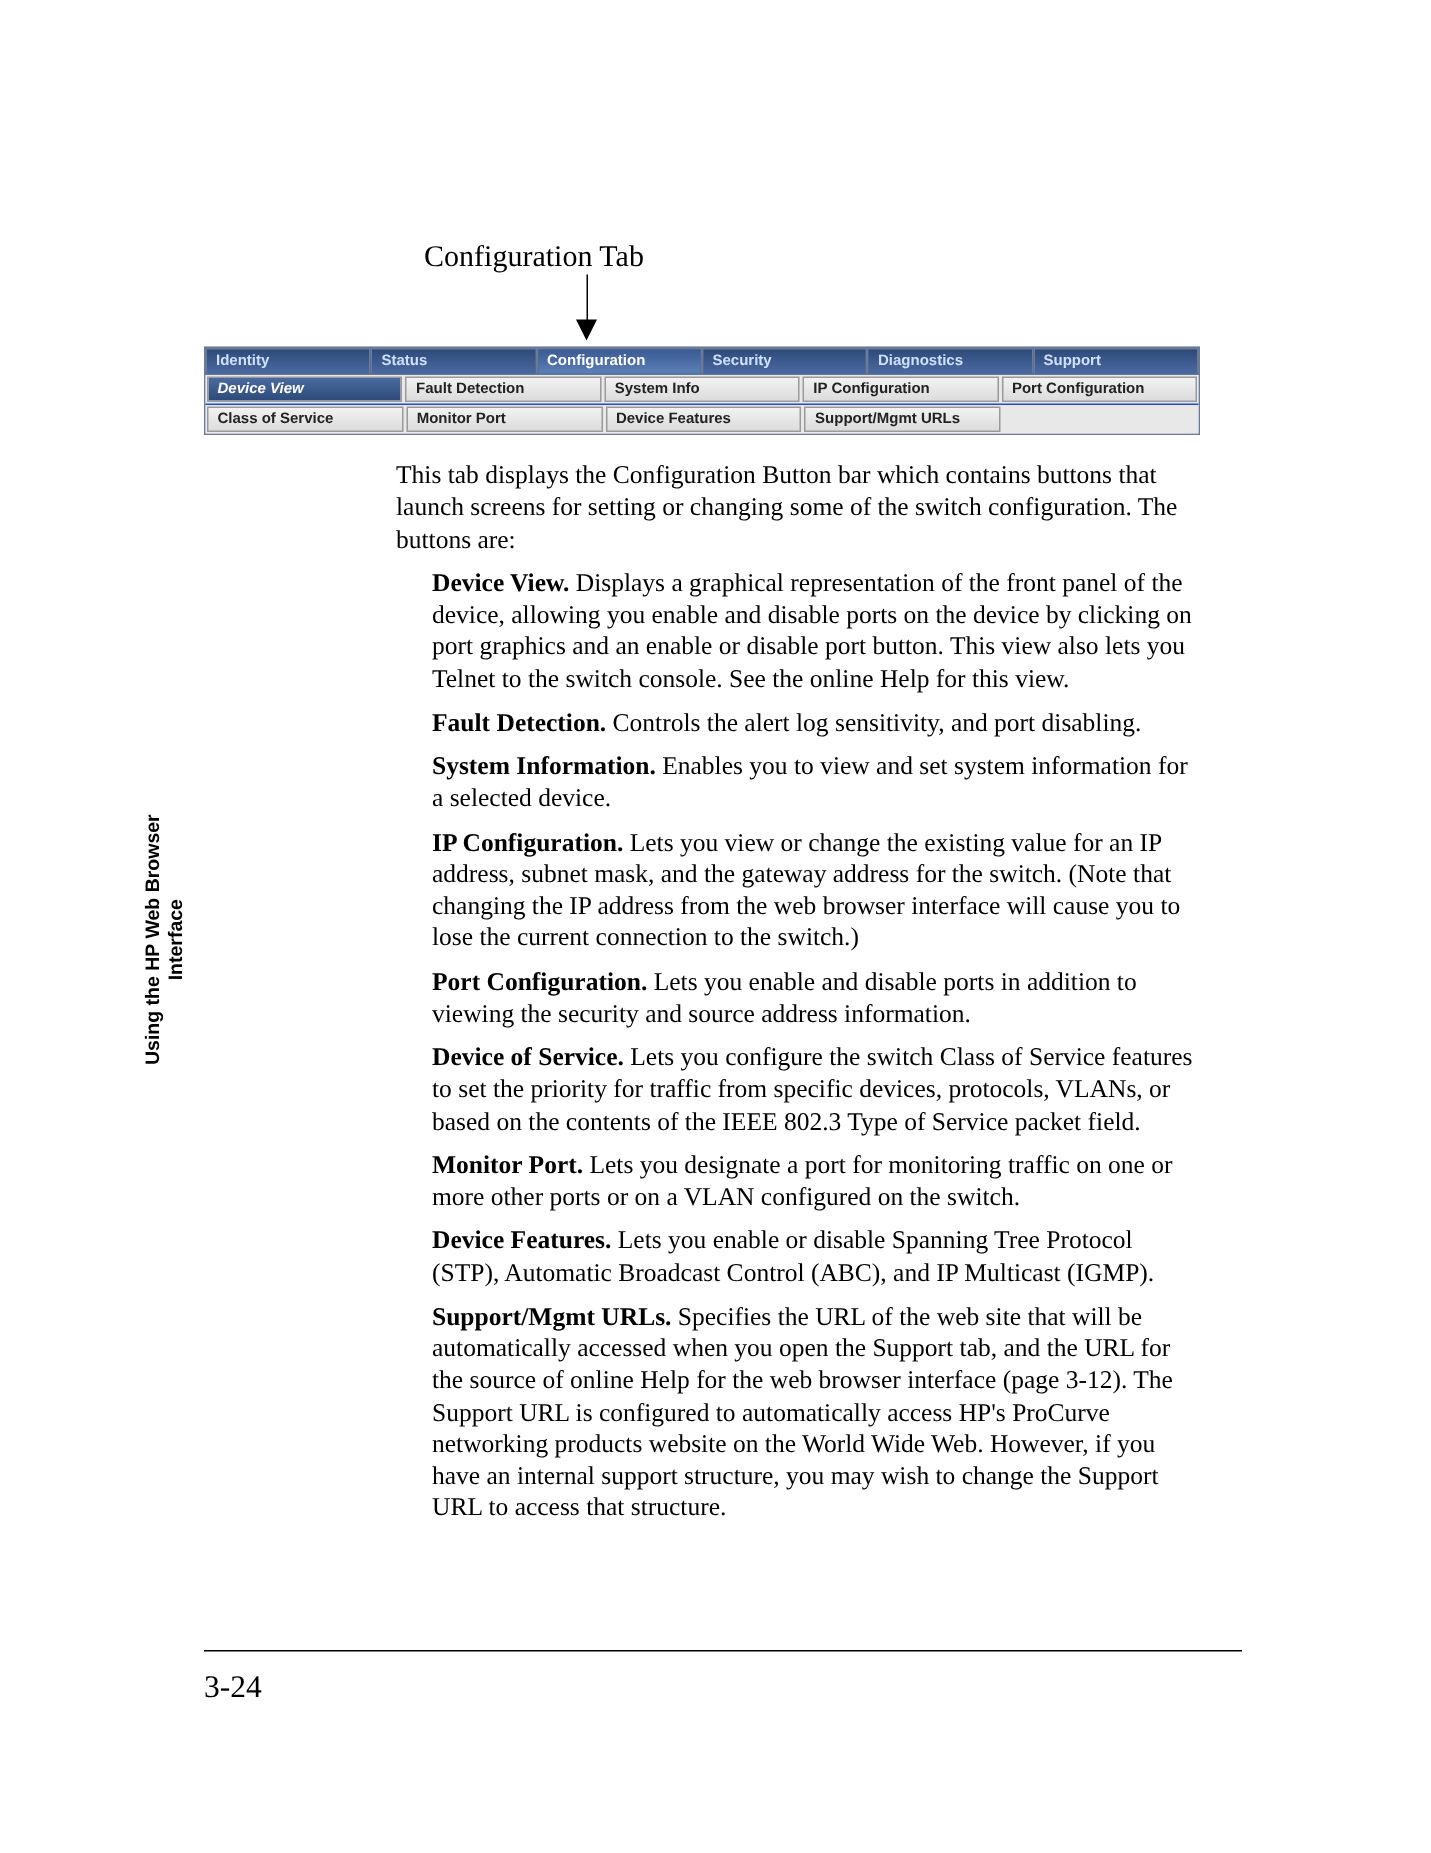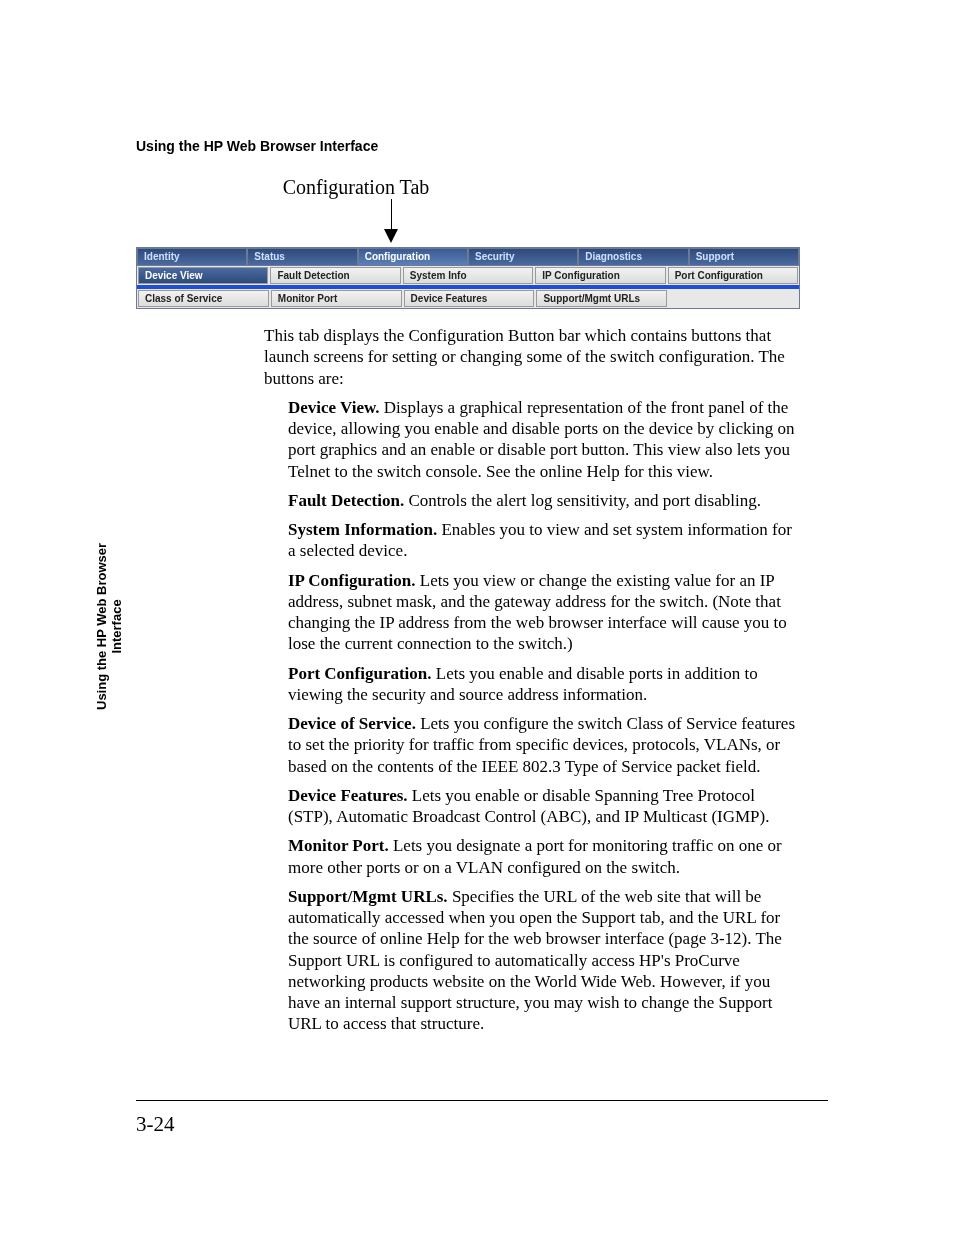--- a/index.html
+++ b/index.html
@@ -87,36 +87,37 @@
     cursor: pointer;
   }
   .tab.active {
     background: linear-gradient(#3a5a92, #5c80b8);
     color: #fff;
   }
   .sub-row {
     display: flex;
     background: #e8e8e8;
   }
-  .sub-row + .sub-row { border-top: 4px solid #1d4ed8; }
+  .sub-row + .sub-row { border-top: 1px solid #1d4ed8; }
   .sub-btn {
     flex: 1;
     background: linear-gradient(#f2f2f2, #dcdcdc);
     border: 1px solid #9a9a9a;
     margin: 1px;
     padding: 2px 6px;
     font-family: Arial, Helvetica, sans-serif;
     font-size: 10px;
     font-weight: bold;
     color: #222;
     cursor: pointer;
   }
   .sub-btn.active {
     background: linear-gradient(#4a6aa0, #2d4a7a);
     color: #fff;
+    font-style: italic;
   }
   .sub-btn.empty { background: transparent; border: none; cursor: default; }
 
   .body-text {
     margin-top: 16px;
     margin-left: 128px;
     width: 534px;
     line-height: 1.25;
   }
   .body-text p { margin: 0 0 6px 0; }
@@ -152,21 +153,20 @@
     position: absolute;
     left: 136px;
     top: 1112px;
     font-size: 21px;
   }
 </style>
 </head>
 <body>
 
 <div class="page">
-  <div class="header-title">Using the HP Web Browser Interface</div>
 
   <div class="callout-label">Configuration Tab</div>
   <div class="arrow-container">
     <div class="arrow-line"></div>
     <div class="arrow-head"></div>
   </div>
 
   <div class="figure">
     <div class="tab-row">
       <div class="tab">Identity</div>
@@ -194,22 +194,22 @@
 
   <div class="body-text">
     <p>This tab displays the Configuration Button bar which contains buttons that launch screens for setting or changing some of the switch configuration. The buttons are:</p>
     <div class="feature-list">
       <p><span class="feat-name">Device View.</span> <span>Displays a graphical representation of the front panel of the device, allowing you enable and disable ports on the device by clicking on port graphics and an enable or disable port button. This view also lets you Telnet to the switch console. See the online Help for this view.</span></p>
       <p><span class="feat-name">Fault Detection.</span> <span>Controls the alert log sensitivity, and port disabling.</span></p>
       <p><span class="feat-name">System Information.</span> <span>Enables you to view and set system information for a selected device.</span></p>
       <p><span class="feat-name">IP Configuration.</span> <span>Lets you view or change the existing value for an IP address, subnet mask, and the gateway address for the switch. (Note that changing the IP address from the web browser interface will cause you to lose the current connection to the switch.)</span></p>
       <p><span class="feat-name">Port Configuration.</span> <span>Lets you enable and disable ports in addition to viewing the security and source address information.</span></p>
       <p><span class="feat-name">Device of Service.</span> <span>Lets you configure the switch Class of Service features to set the priority for traffic from specific devices, protocols, VLANs, or based on the contents of the IEEE 802.3 Type of Service packet field.</span></p>
+      <p><span class="feat-name">Monitor Port.</span> <span>Lets you designate a port for monitoring traffic on one or more other ports or on a VLAN configured on the switch.</span></p>
       <p><span class="feat-name">Device Features.</span> <span>Lets you enable or disable Spanning Tree Protocol (STP), Automatic Broadcast Control (ABC), and IP Multicast (IGMP).</span></p>
-      <p><span class="feat-name">Monitor Port.</span> <span>Lets you designate a port for monitoring traffic on one or more other ports or on a VLAN configured on the switch.</span></p>
       <p><span class="feat-name">Support/Mgmt URLs.</span> <span>Specifies the URL of the web site that will be automatically accessed when you open the Support tab, and the URL for the source of online Help for the web browser interface (page 3-12). The Support URL is configured to automatically access HP's ProCurve networking products website on the World Wide Web. However, if you have an internal support structure, you may wish to change the Support URL to access that structure.</span></p>
     </div>
   </div>
 </div>
 
 <div class="side-label">
   <span>Using the HP Web Browser</span><br>
   <span>Interface</span>
 </div>
 

